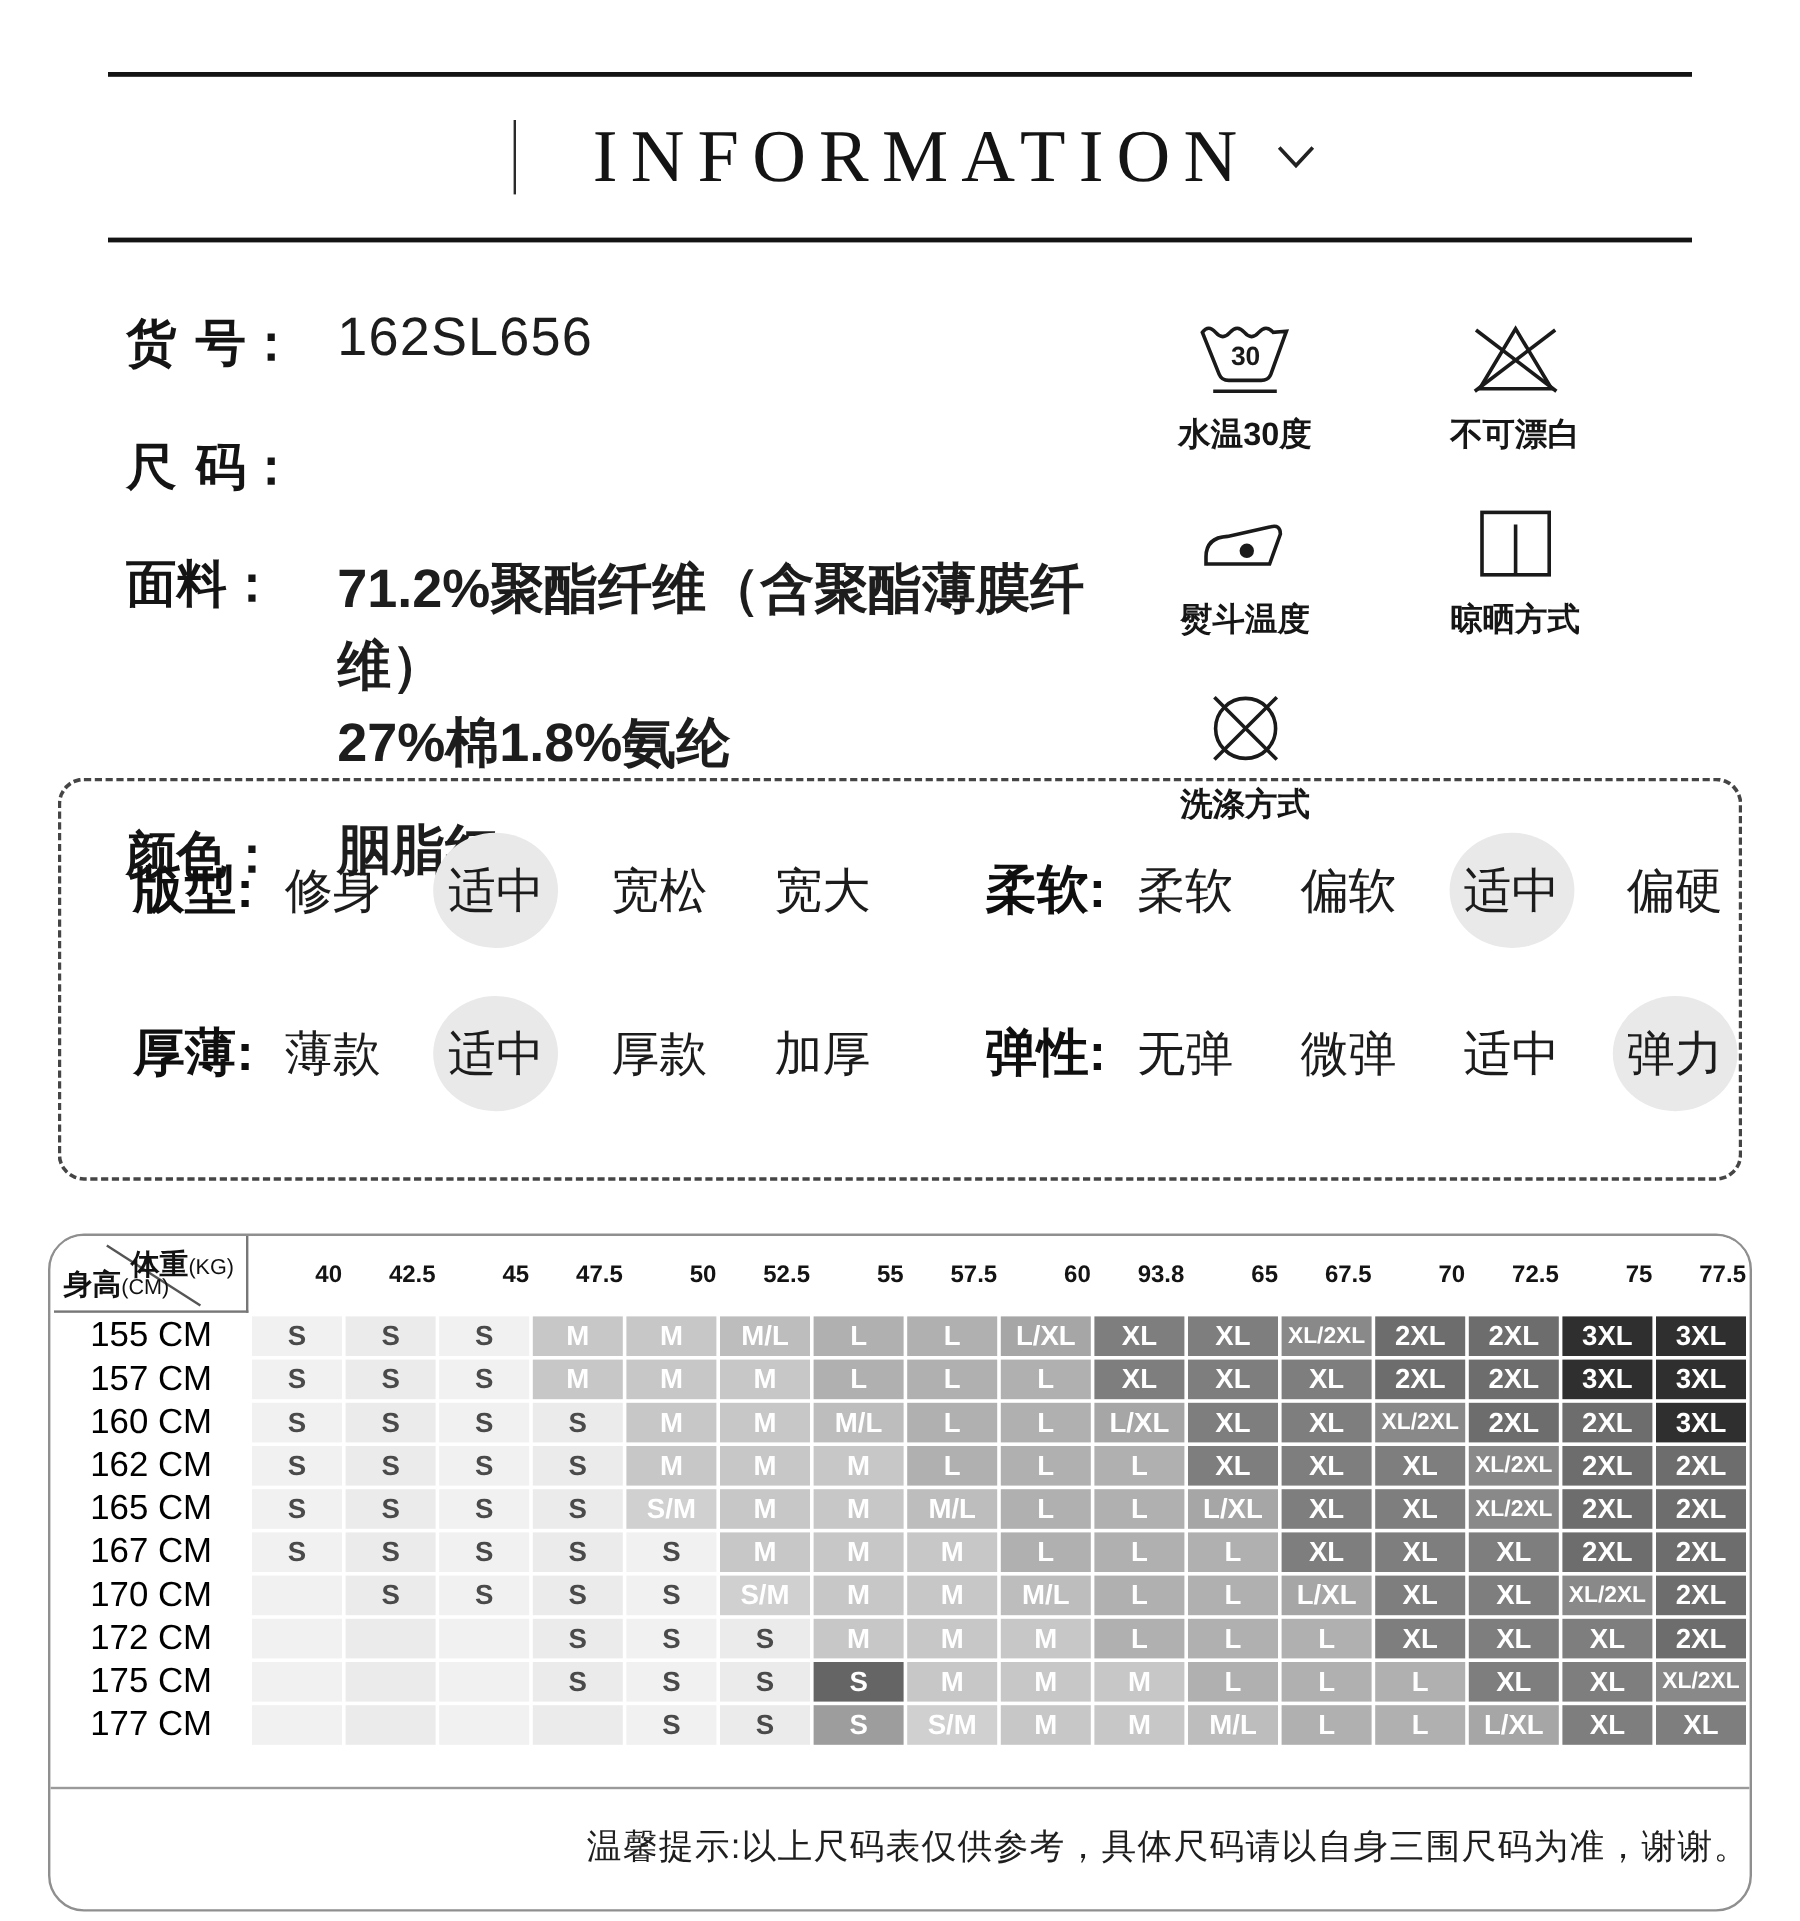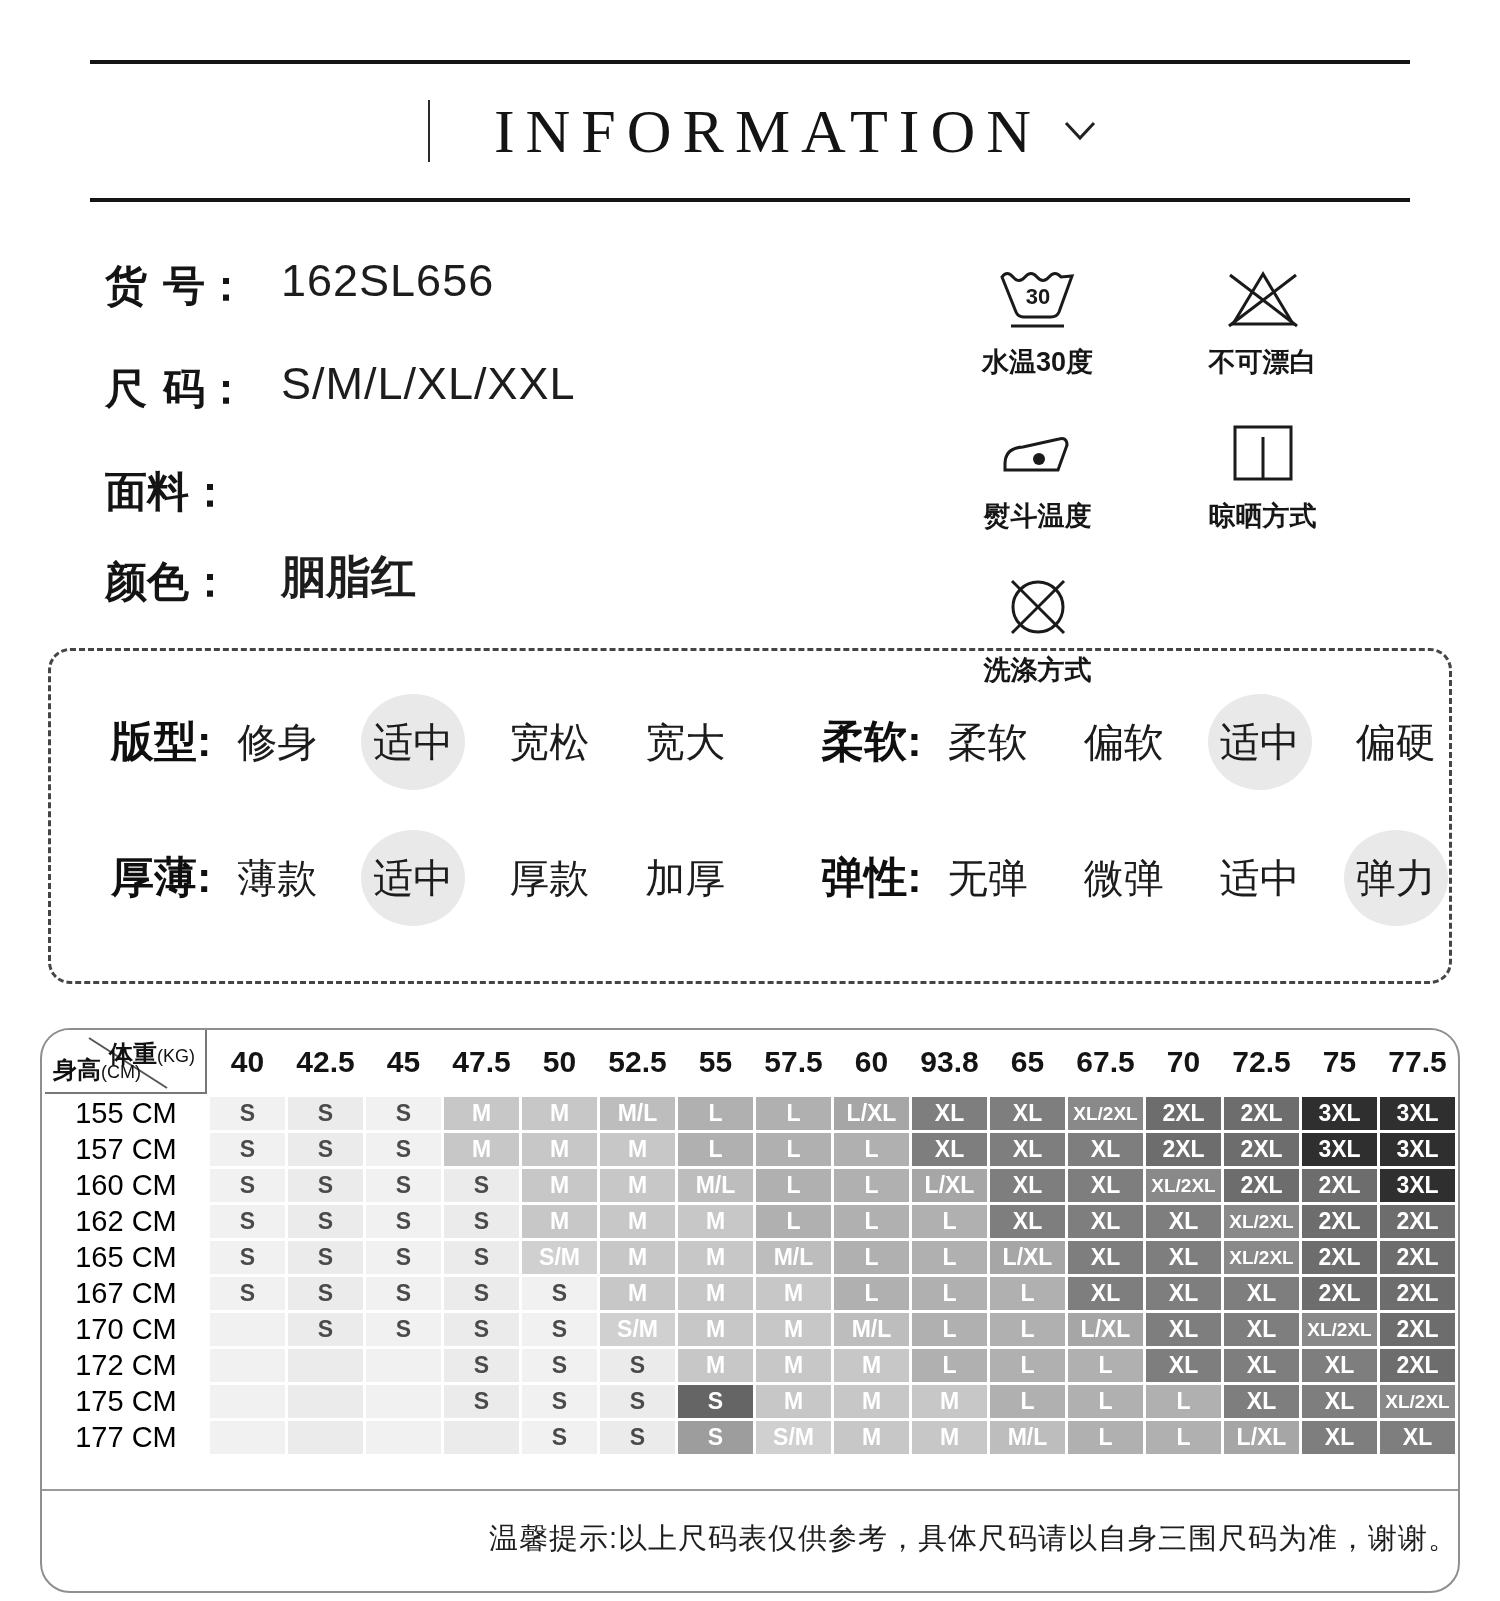--- a/index.html
+++ b/index.html
@@ -70,21 +70,21 @@
   table.size { width:100%; border-collapse:separate; border-spacing:3px; table-layout:fixed; margin-top:-3px; }
   .corner {
     width:162px; position:relative; height:64px;
     border-right:2px solid #777; border-bottom:2px solid #777; border-radius:0 0 0 0;
     background:#fff;
   }
   .corner svg { position:absolute; left:0; top:0; }
   .corner .c-top { position:absolute; top:8px; right:10px; font-size:24px; font-weight:bold; color:#111; }
   .corner .c-top small, .corner .c-bot small { font-size:18px; font-weight:normal; }
   .corner .c-bot { position:absolute; bottom:6px; left:8px; font-size:24px; font-weight:bold; color:#111; }
-  th.wt { font-size:30px; font-weight:bold; color:#141414; background:#fff; height:64px; vertical-align:middle; }
+  th.wt { font-size:20px; font-weight:bold; color:#141414; background:#fff; height:64px; vertical-align:middle;text-align:right; }
   td.hlabel { background:#fff; color:#000; font-size:29px; text-align:center; vertical-align:middle; }
   td.cell {
     height:31px; text-align:center; vertical-align:middle;
     font-size:23px; font-weight:bold; color:#fff; letter-spacing:0;
   }
   td.cell.small { font-size:19px; }
   td.cell.lite { color:#4a4a4a; }
   .note-divider { border-top:2px solid #9a9a9a; margin-top:32px; }
   .size-note { text-align:right; font-size:29px; color:#1e1e1e; padding:28px 0 32px; letter-spacing:1px; }
 </style>
@@ -118,27 +118,28 @@
           </div>
           <div class="vals">
             <div class="val">162SL656</div>
           </div>
         </div>
         <div class="info-row">
           <div class="lbl">
             <span>尺</span>
             <span>码：</span>
           </div>
-          <div class="vals">
-            <div class="val">S/M/L/XL/XXL</div>
-          </div>
         </div>
         <div class="info-row">
           <div class="lbl">
             <span>面料：</span>
+          </div>
+          <div class="vals">
+            <div class="val">71.2%聚酯纤维（含聚酯薄膜纤维）</div>
+            <div class="val">27%棉1.8%氨纶</div>
           </div>
         </div>
         <div class="info-row">
           <div class="lbl">
             <span>颜色：</span>
           </div>
           <div class="vals">
             <div class="val">胭脂红</div>
           </div>
         </div>

